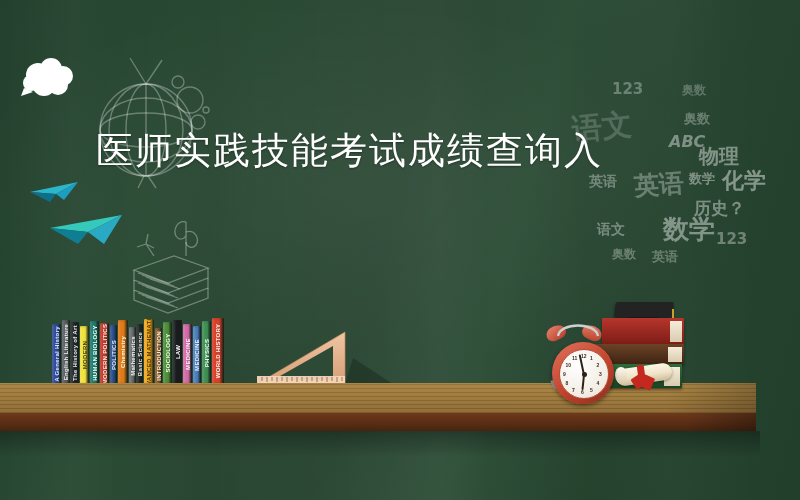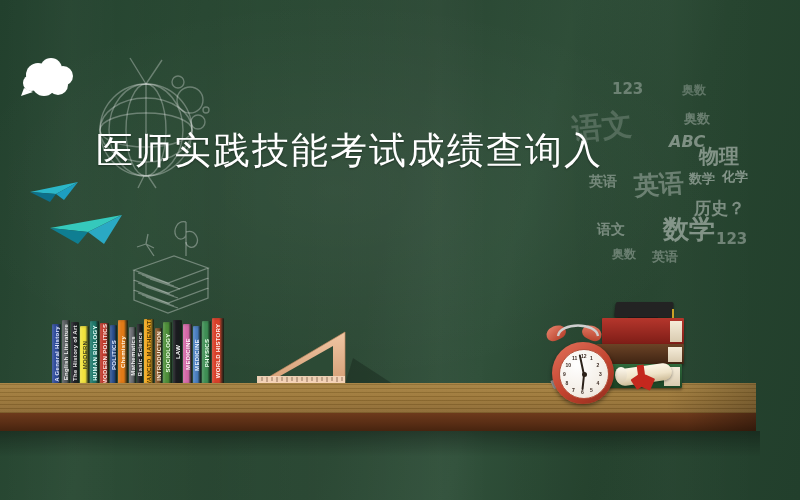--- a/index.html
+++ b/index.html
@@ -166,21 +166,21 @@
   <div class="wordcloud" id="wordcloud">
       <div class="wc" style="left: 612px; top: 82px; font-size: 15px; opacity: 0.3; transform: rotate(0deg);">123</div>
       <div class="wc" style="left: 682px; top: 84px; font-size: 12px; opacity: 0.26; transform: rotate(0deg);">奥数</div>
       <div class="wc" style="left: 572px; top: 112px; font-size: 30px; opacity: 0.18; transform: rotate(-6deg);">语文</div>
       <div class="wc" style="left: 684px; top: 112px; font-size: 13px; opacity: 0.3; transform: rotate(0deg);">奥数</div>
       <div class="wc" style="left: 669px; top: 134px; font-size: 16px; opacity: 0.4; transform: rotate(0deg); font-style: italic;">ABC</div>
       <div class="wc" style="left: 699px; top: 146px; font-size: 20px; opacity: 0.42; transform: rotate(0deg);">物理</div>
       <div class="wc" style="left: 589px; top: 174px; font-size: 14px; opacity: 0.34; transform: rotate(0deg);">英语</div>
       <div class="wc" style="left: 634px; top: 172px; font-size: 25px; opacity: 0.3; transform: rotate(-4deg);">英语</div>
       <div class="wc" style="left: 689px; top: 172px; font-size: 13px; opacity: 0.4; transform: rotate(0deg);">数学</div>
-      <div class="wc" style="left: 722px; top: 170px; font-size: 13px; opacity: 0.44; transform: rotate(0deg);">化学</div>
+      <div class="wc" style="left: 722px; top: 170px; font-size: 22px; opacity: 0.44; transform: rotate(0deg);">化学</div>
       <div class="wc" style="left: 694px; top: 200px; font-size: 17px; opacity: 0.4; transform: rotate(0deg);">历史？</div>
       <div class="wc" style="left: 597px; top: 222px; font-size: 14px; opacity: 0.36; transform: rotate(0deg);">语文</div>
       <div class="wc" style="left: 663px; top: 216px; font-size: 26px; opacity: 0.42; transform: rotate(0deg);">数学</div>
       <div class="wc" style="left: 716px; top: 232px; font-size: 15px; opacity: 0.34; transform: rotate(0deg);">123</div>
       <div class="wc" style="left: 612px; top: 248px; font-size: 12px; opacity: 0.3; transform: rotate(0deg);">奥数</div>
       <div class="wc" style="left: 652px; top: 250px; font-size: 13px; opacity: 0.3; transform: rotate(0deg);">英语</div>
     </div>
 
   <div class="doodle" style="left:86px;top:52px;">
     <svg width="130" height="140" viewBox="0 0 130 140">

